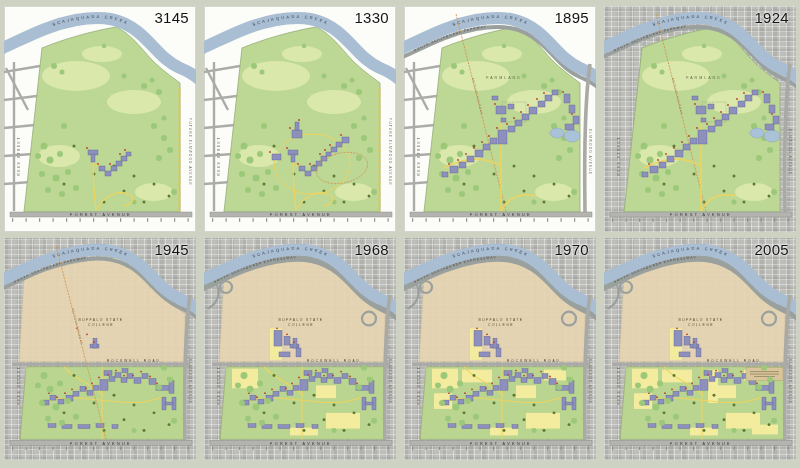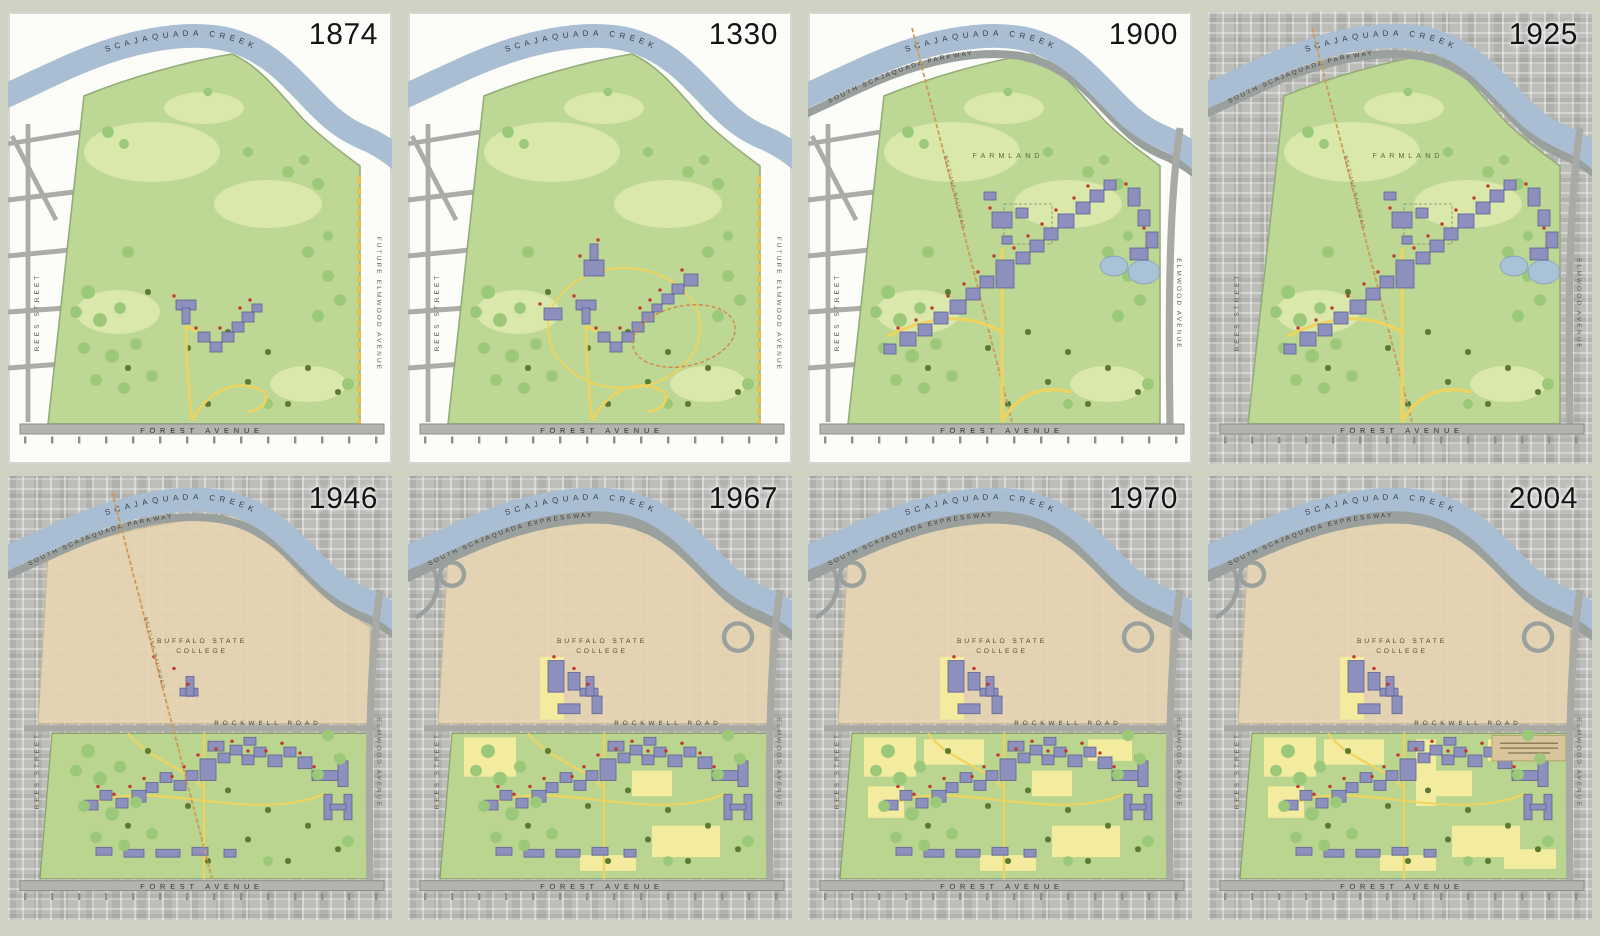--- a/index.html
+++ b/index.html
@@ -330,21 +330,21 @@
 
       <g>
         <rect x="6" y="206" width="182" height="5" fill="#b3b3b0" stroke="#8e8e8a" stroke-width="0.5"></rect>
         <path d="M8 214 L186 214" stroke="#8e8e8a" stroke-width="3.6" stroke-dasharray="1.2,12.3" fill="none"></path>
         <text x="97" y="210.4" text-anchor="middle" font-size="3.7" fill="#2f2f2f" style="letter-spacing:2.4px">FOREST AVENUE</text>
       </g>
 
       <text transform="translate(15.5 150) rotate(-90)" text-anchor="middle" font-size="3.3" fill="#5c5c52" style="letter-spacing:1.5px">REES STREET</text>
       <text transform="translate(184.5 146) rotate(90)" text-anchor="middle" font-size="3.2" fill="#6b6b52" style="letter-spacing:1.1px">FUTURE ELMWOOD AVENUE</text>
     </svg>
-    <div class="year">1874</div>
+    <div class="year">3145</div>
   </figure>
 
   <figure class="panel era-early bg-plan p1880">
     <div class="bg"></div>
     <svg viewBox="0 0 192 226" preserveAspectRatio="none">
 
       <g class="g-grid" stroke="#ababa8" stroke-width="2.4" fill="none">
         <path d="M10 56 L10 205"></path>
             <path d="M0 66 L36 60"></path>
             <path d="M0 94 L33 90"></path>
@@ -924,21 +924,21 @@
 
       <g>
         <rect x="6" y="206" width="182" height="5" fill="#b3b3b0" stroke="#8e8e8a" stroke-width="0.5"></rect>
         <path d="M8 214 L186 214" stroke="#8e8e8a" stroke-width="3.6" stroke-dasharray="1.2,12.3" fill="none"></path>
         <text x="97" y="210.4" text-anchor="middle" font-size="3.7" fill="#2f2f2f" style="letter-spacing:2.4px">FOREST AVENUE</text>
       </g>
 
       <text transform="translate(15.5 150) rotate(-90)" text-anchor="middle" font-size="3.3" fill="#5c5c52" style="letter-spacing:1.5px">REES STREET</text>
       <text transform="translate(184.5 146) rotate(90)" text-anchor="middle" font-size="3.2" fill="#6b6b52" style="letter-spacing:1.1px">ELMWOOD AVENUE</text>
     </svg>
-    <div class="year">1900</div>
+    <div class="year">1895</div>
   </figure>
 
   <figure class="panel era-estate bg-photo p1926">
     <div class="bg"></div>
     <svg viewBox="0 0 192 226" preserveAspectRatio="none">
 
       <g class="g-grid" stroke="#ababa8" stroke-width="2.4" fill="none">
         <path d="M10 56 L10 205"></path>
             <path d="M0 66 L36 60"></path>
             <path d="M0 94 L33 90"></path>
@@ -1221,21 +1221,21 @@
 
       <g>
         <rect x="6" y="206" width="182" height="5" fill="#b3b3b0" stroke="#8e8e8a" stroke-width="0.5"></rect>
         <path d="M8 214 L186 214" stroke="#8e8e8a" stroke-width="3.6" stroke-dasharray="1.2,12.3" fill="none"></path>
         <text x="97" y="210.4" text-anchor="middle" font-size="3.7" fill="#2f2f2f" style="letter-spacing:2.4px">FOREST AVENUE</text>
       </g>
 
       <text transform="translate(15.5 150) rotate(-90)" text-anchor="middle" font-size="3.3" fill="#5c5c52" style="letter-spacing:1.5px">REES STREET</text>
       <text transform="translate(184.5 146) rotate(90)" text-anchor="middle" font-size="3.2" fill="#6b6b52" style="letter-spacing:1.1px">ELMWOOD AVENUE</text>
     </svg>
-    <div class="year">1925</div>
+    <div class="year">1924</div>
   </figure>
 
   <figure class="panel era-campus bg-photo p1949">
     <div class="bg"></div>
     <svg viewBox="0 0 192 226" preserveAspectRatio="none">
 
       <g class="g-grid" stroke="#ababa8" stroke-width="2.4" fill="none">
         <path d="M10 56 L10 205"></path>
             <path d="M0 66 L36 60"></path>
             <path d="M0 94 L33 90"></path>
@@ -1518,21 +1518,21 @@
 
       <g>
         <rect x="6" y="206" width="182" height="5" fill="#b3b3b0" stroke="#8e8e8a" stroke-width="0.5"></rect>
         <path d="M8 214 L186 214" stroke="#8e8e8a" stroke-width="3.6" stroke-dasharray="1.2,12.3" fill="none"></path>
         <text x="97" y="210.4" text-anchor="middle" font-size="3.7" fill="#2f2f2f" style="letter-spacing:2.4px">FOREST AVENUE</text>
       </g>
 
       <text transform="translate(15.5 150) rotate(-90)" text-anchor="middle" font-size="3.3" fill="#5c5c52" style="letter-spacing:1.5px">REES STREET</text>
       <text transform="translate(184.5 146) rotate(90)" text-anchor="middle" font-size="3.2" fill="#6b6b52" style="letter-spacing:1.1px">ELMWOOD AVENUE</text>
     </svg>
-    <div class="year">1946</div>
+    <div class="year">1945</div>
   </figure>
 
   <figure class="panel era-campus bg-photo p1968 f-exp">
     <div class="bg"></div>
     <svg viewBox="0 0 192 226" preserveAspectRatio="none">
 
       <g class="g-grid" stroke="#ababa8" stroke-width="2.4" fill="none">
         <path d="M10 56 L10 205"></path>
             <path d="M0 66 L36 60"></path>
             <path d="M0 94 L33 90"></path>
@@ -1815,21 +1815,21 @@
 
       <g>
         <rect x="6" y="206" width="182" height="5" fill="#b3b3b0" stroke="#8e8e8a" stroke-width="0.5"></rect>
         <path d="M8 214 L186 214" stroke="#8e8e8a" stroke-width="3.6" stroke-dasharray="1.2,12.3" fill="none"></path>
         <text x="97" y="210.4" text-anchor="middle" font-size="3.7" fill="#2f2f2f" style="letter-spacing:2.4px">FOREST AVENUE</text>
       </g>
 
       <text transform="translate(15.5 150) rotate(-90)" text-anchor="middle" font-size="3.3" fill="#5c5c52" style="letter-spacing:1.5px">REES STREET</text>
       <text transform="translate(184.5 146) rotate(90)" text-anchor="middle" font-size="3.2" fill="#6b6b52" style="letter-spacing:1.1px">ELMWOOD AVENUE</text>
     </svg>
-    <div class="year">1967</div>
+    <div class="year">1968</div>
   </figure>
 
   <figure class="panel era-campus bg-photo p1974 f-exp">
     <div class="bg"></div>
     <svg viewBox="0 0 192 226" preserveAspectRatio="none">
 
       <g class="g-grid" stroke="#ababa8" stroke-width="2.4" fill="none">
         <path d="M10 56 L10 205"></path>
             <path d="M0 66 L36 60"></path>
             <path d="M0 94 L33 90"></path>
@@ -2409,16 +2409,16 @@
 
       <g>
         <rect x="6" y="206" width="182" height="5" fill="#b3b3b0" stroke="#8e8e8a" stroke-width="0.5"></rect>
         <path d="M8 214 L186 214" stroke="#8e8e8a" stroke-width="3.6" stroke-dasharray="1.2,12.3" fill="none"></path>
         <text x="97" y="210.4" text-anchor="middle" font-size="3.7" fill="#2f2f2f" style="letter-spacing:2.4px">FOREST AVENUE</text>
       </g>
 
       <text transform="translate(15.5 150) rotate(-90)" text-anchor="middle" font-size="3.3" fill="#5c5c52" style="letter-spacing:1.5px">REES STREET</text>
       <text transform="translate(184.5 146) rotate(90)" text-anchor="middle" font-size="3.2" fill="#6b6b52" style="letter-spacing:1.1px">ELMWOOD AVENUE</text>
     </svg>
-    <div class="year">2004</div>
+    <div class="year">2005</div>
   </figure>
 </div>
 </div>
 
 </body></html>

